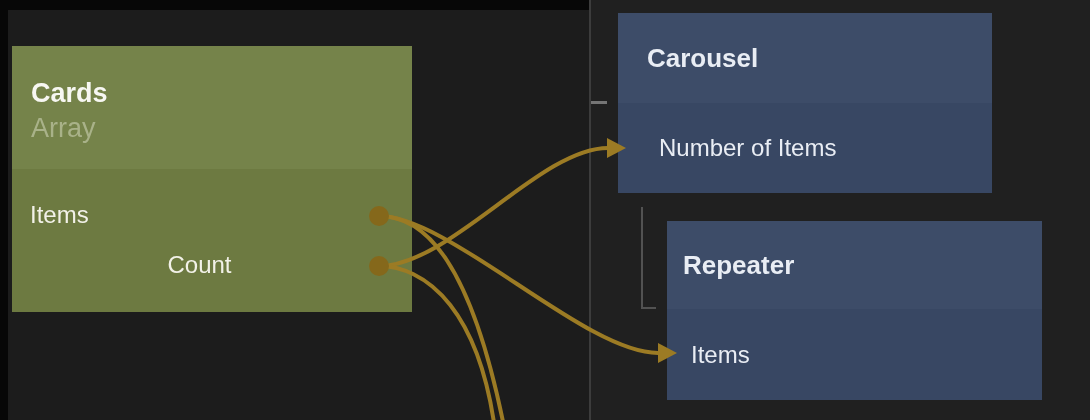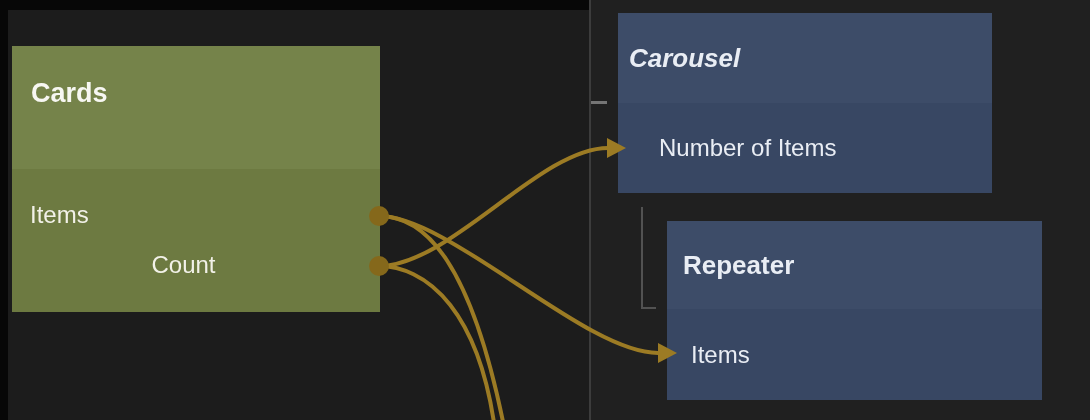--- a/index.html
+++ b/index.html
@@ -36,21 +36,21 @@
     background: var(--elbow, #525252);
   }
   .elbow-h {
     position: absolute; left: 641px; top: 307px; width: 15px; height: 2px;
     background: var(--elbow, #525252);
   }
 
   .node { position: absolute; }
 
   
-  .node-cards { left: 12px; top: 46px; width: 368px; height: 266px; }
+  .node-cards { left: 12px; top: 46px; width: 400px; height: 266px; }
   .node-cards .hdr {
     height: 123px; background: var(--cards-header, #75834a);
     padding: 30px 0 0 19px;
   }
   .node-cards .hdr .title {
     font-size: 27px; font-weight: 600; line-height: 35px;
     color: var(--cards-title, #f7f7f2);
   }
   .node-cards .hdr .subtitle {
     font-size: 27px; font-weight: 400; line-height: 35px;
@@ -76,21 +76,21 @@
     background: var(--blue-body, #384763);
     display: flex; align-items: center;
   }
   .node-blue .title {
     font-size: 26px; font-weight: 600; color: var(--blue-text, #e9edf4);
   }
   .node-blue .label {
     font-size: 24px; font-weight: 400; color: var(--blue-text, #e9edf4);
   }
   .node-carousel { left: 618px; top: 13px; width: 374px; height: 180px; }
-  .node-carousel .hdr { height: 90px; padding-left: 11px; font-style: italic; }
+  .node-carousel .hdr { height: 90px; padding-left: 29px; }
   .node-carousel .bdy { height: 90px; padding-left: 41px; }
 
   .node-repeater { left: 667px; top: 221px; width: 375px; height: 179px; }
   .node-repeater .hdr { height: 88px; padding-left: 16px; }
   .node-repeater .bdy { height: 91px; padding-left: 24px; }
 
   svg.wires {
     position: absolute; left: 0; top: 0; width: 1090px; height: 420px;
     pointer-events: none;
   }
@@ -107,20 +107,21 @@
   <div class="frame-top"></div>
   <div class="frame-left"></div>
   <div class="divider"></div>
   <div class="tick"></div>
   <div class="elbow-v"></div>
   <div class="elbow-h"></div>
 
   <div class="node node-cards">
     <div class="hdr">
       <div class="title">Cards</div>
+      <div class="subtitle">Array</div>
     </div>
     <div class="bdy">
       <div class="row left">
         <span>Items</span>
       </div>
       <div class="row right">
         <span>Count</span>
       </div>
     </div>
   </div>

